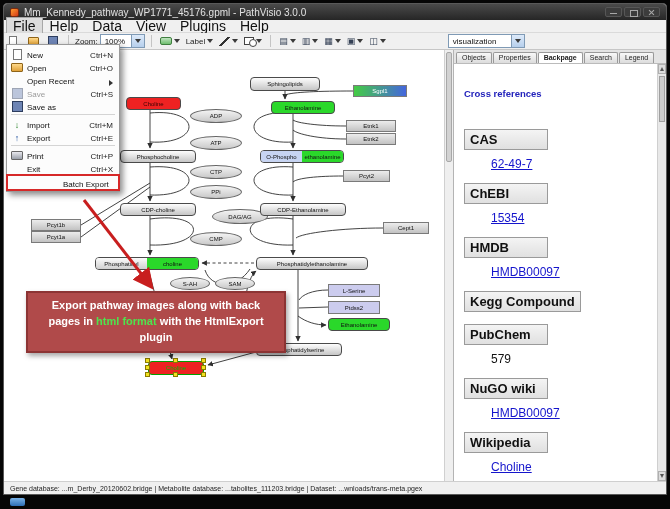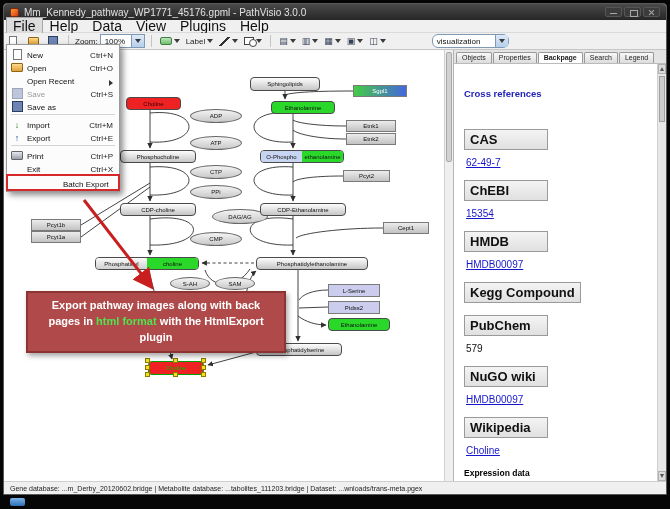--- a/index.html
+++ b/index.html
@@ -42,21 +42,21 @@
   .ic-folder { width:11px; height:8px; background:linear-gradient(#ffd98a,#e0a23a); border:1px solid #8f6418; border-radius:1px; }
   .ic-save { width:10px; height:10px; background:#6d84b4; border:1px solid #2d3d5e; }
   .ic-node { width:12px; height:8px; background:linear-gradient(#bfe3bf,#6fbf6f); border:1px solid #3f7f3f; border-radius:2px; }
   .ic-line { width:11px; height:9px; background:linear-gradient(135deg,transparent 43%,#333 43%,#333 57%,transparent 57%); }
   .ic-shape { width:10px; height:8px; border:1px solid #444; position:relative; background:#fff; }
   .ic-shape::after { content:""; position:absolute; right:-4px; bottom:-3px; width:6px; height:6px; border:1px solid #444; border-radius:50%; background:#fff; }
   .combo { display:inline-flex; align-items:stretch; height:14px; border:1px solid #7f9ab5; background:#fff; font-size:8px; }
   .combo-val { display:flex; align-items:center; padding:0 4px; min-width:30px; color:#111; }
   .combo-dd { width:13px; background:linear-gradient(#ddeafa,#b6cfec); border-left:1px solid #7f9ab5;
               display:flex; align-items:center; justify-content:center; }
-  .viz { margin-left:42px;border-radius:6px; } .viz .combo-val { min-width:62px; }
+  .viz { margin-left:58px; } .viz .combo-val { min-width:62px; }
 
   
   .main { flex:1; display:flex; min-height:0; }
   .canvas { position:relative; flex:1; background:#fff; border-right:1px solid #b4b4b4; overflow:hidden; }
   .edges { position:absolute; left:0; top:0; z-index:1; }
 
   .node { position:absolute; display:flex; align-items:center; justify-content:center; font-size:6px;
           line-height:1; color:#111; border:1px solid #4a4a4a; z-index:2; overflow:hidden; white-space:nowrap; }
   .node.round { border-radius:4px; background:linear-gradient(180deg,#fdfdfd,#c6c6c6); }
   .node.rect { background:linear-gradient(180deg,#ececec,#c2c2c2); border-color:#7a7a7a; }
@@ -80,21 +80,21 @@
   .tabs { display:flex; align-items:flex-end; height:14px; flex:none; padding:1px 2px 0; gap:1px;
           background:#e4e4e4; border-bottom:1px solid #bbb; }
   .tab { font-size:7px; padding:1px 5px 2px; background:linear-gradient(#f8f8f8,#dcdcdc);
          border:1px solid #999; border-bottom:none; border-radius:2px 2px 0 0; color:#222; white-space:nowrap; }
   .tab.active { background:#fff; font-weight:bold; }
   .panel-body { flex:1; background:#fff; padding:24px 10px 8px 10px; margin-right:9px; overflow:hidden; }
   .xref-title { color:#2222bb; font-weight:bold; font-size:9.5px; margin-bottom:30px; }
   .xref { margin-bottom:12px; }
   .xref-header { width:fit-content; min-width:84px; background:linear-gradient(#f4f4f4,#e0e0e0);
                  border:1px solid #9a9a9a; font-size:13px; font-weight:bold; padding:2px 5px; margin-bottom:7px; color:#111; }
-  .xref-value { font-size:10px; color:#111; padding-left:2px; }
+  .xref-value { font-size:12px; color:#111; padding-left:2px;margin-left:25px; }
   .xref-value.link { color:#1515cc; text-decoration:underline; }
   .exp-title { font-size:8.5px; font-weight:bold; margin-top:4px; color:#000; }
   .pscroll { position:absolute; right:0; top:14px; bottom:0; width:9px; background:#e8e8e8; border-left:1px solid #cfcfcf; }
   .sbtn { position:absolute; left:0; width:8px; height:10px; background:#dcdcdc; border:1px solid #b0b0b0;
           display:flex; align-items:center; justify-content:center; }
   .sbtn.up { top:0; } .sbtn.down { bottom:0; }
   .tri-up { width:0; height:0; border-left:2.5px solid transparent; border-right:2.5px solid transparent; border-bottom:4px solid #555; }
   .tri-down { width:0; height:0; border-left:2.5px solid transparent; border-right:2.5px solid transparent; border-top:4px solid #555; }
   .pthumb { position:absolute; left:1px; top:12px; width:6px; height:46px; background:#cdcdcd; border:1px solid #a0a0a0; }
 

